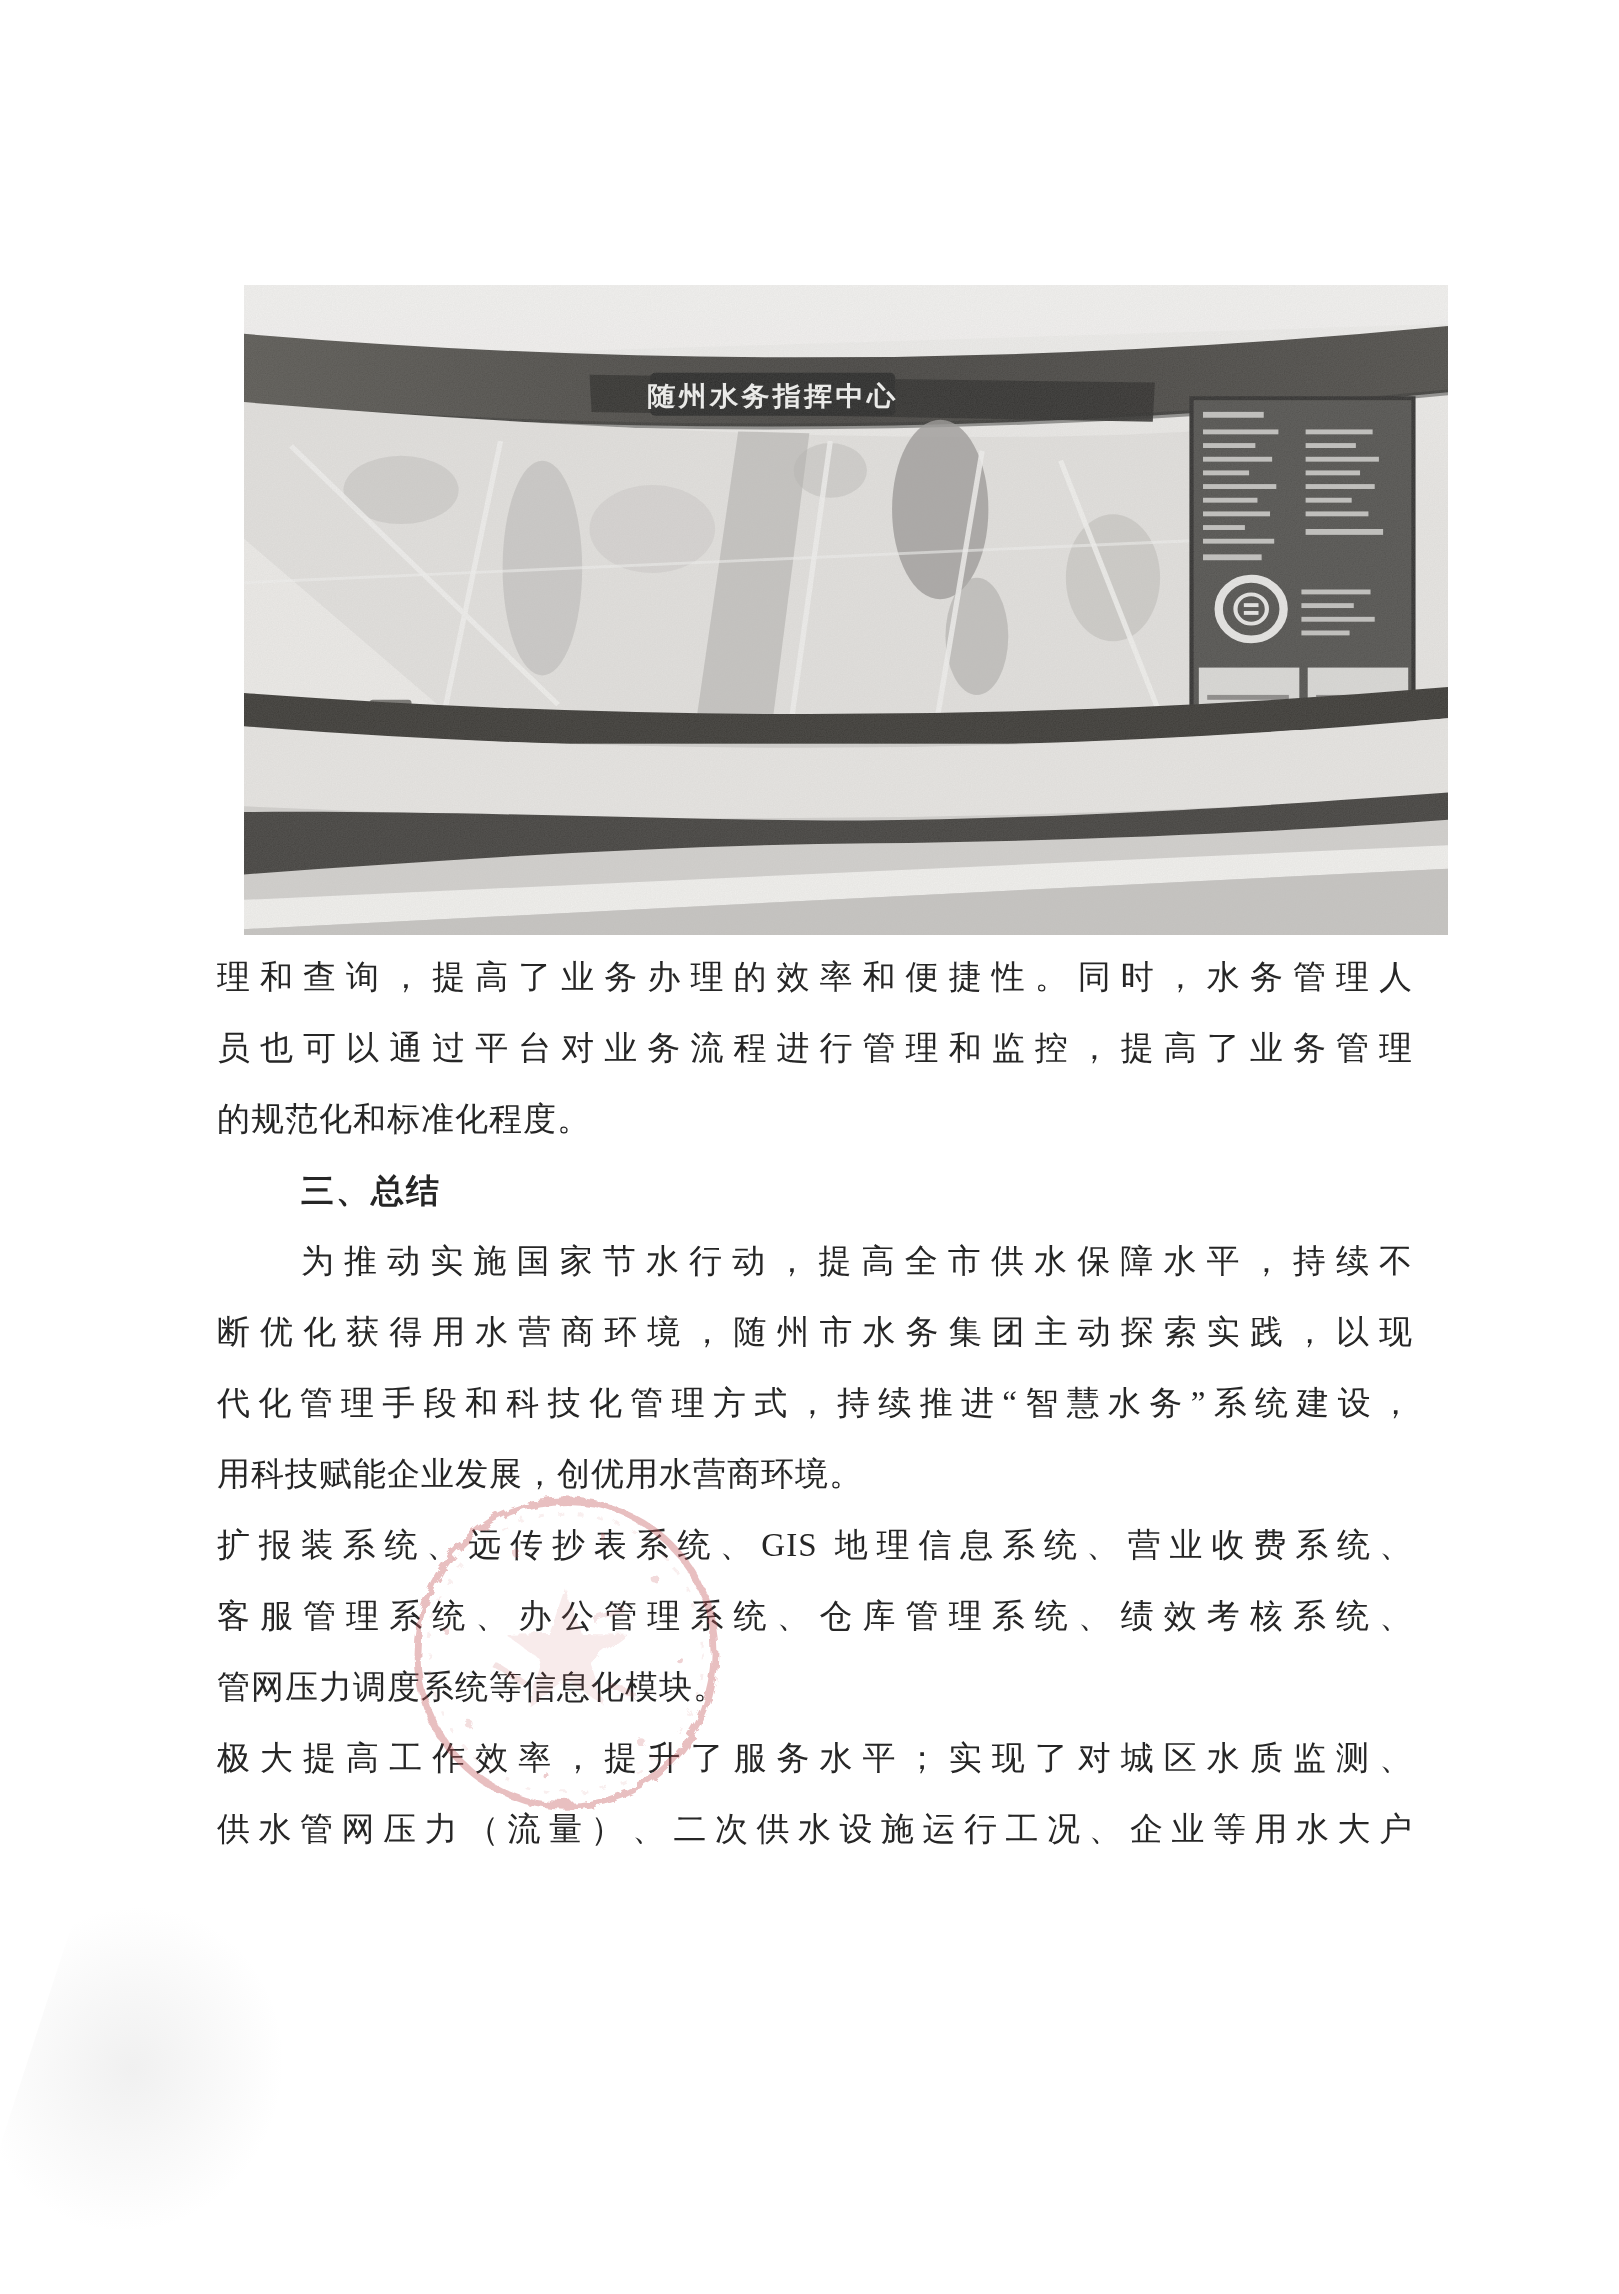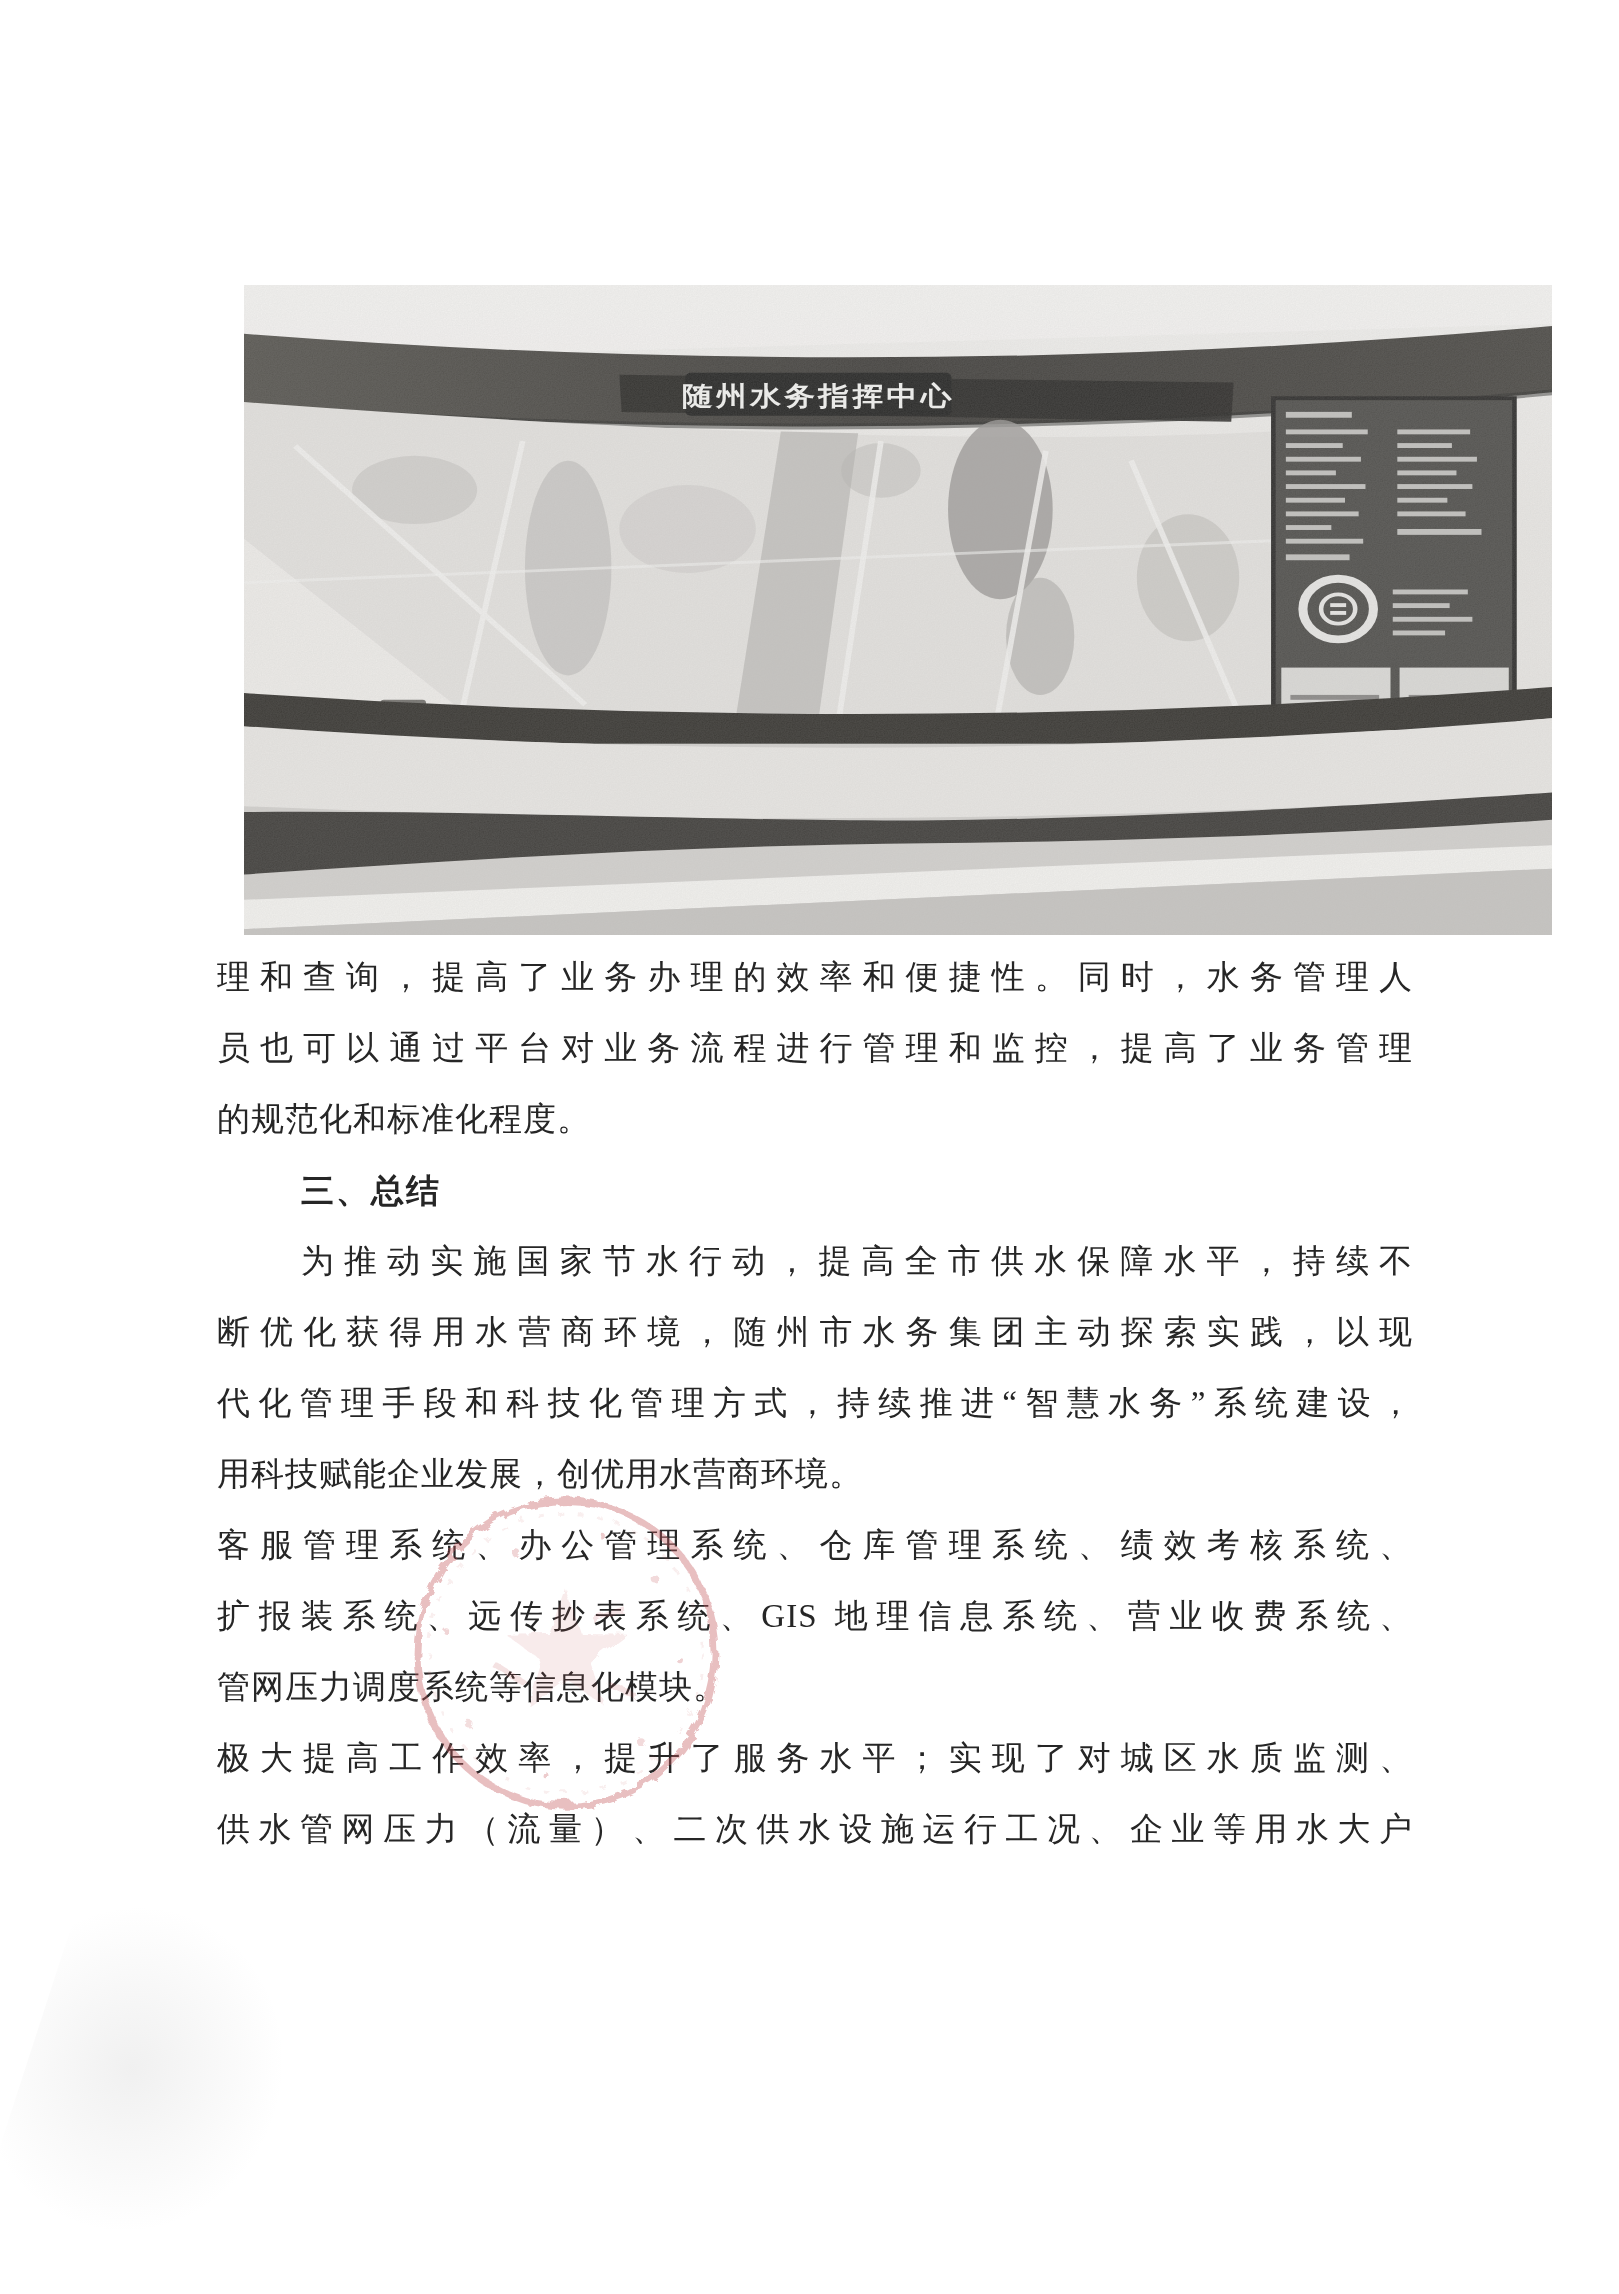--- a/index.html
+++ b/index.html
@@ -2,21 +2,21 @@
 <html style="--text-ink: #262626; --banner-bg: #232322; --banner-text: #f4f4f2; --stamp-red: #c2565c;"><head>
 <meta charset="utf-8">
 <style>
   html,body{margin:0;padding:0;background:#e9e9e9;}
   .page{
     position:relative;width:1620px;height:2295px;background:#ffffff;
     overflow:hidden;font-family:"Liberation Serif","DejaVu Serif",serif;
   }
   
   .photo{
-    position:absolute;left:244px;top:285px;width:1308px;height:650px;margin:0;
+    position:absolute;left:244px;top:285px;width:1204px;height:650px;margin:0;
   }
   .photo svg{display:block;width:100%;height:100%;}
   
   .body-text{
     position:absolute;left:217px;top:942px;width:1196px;
     color:var(--text-ink,#262626);
   }
   .ln{
     height:71px;line-height:71px;font-size:33px;
     white-space:nowrap;letter-spacing:1px;
@@ -167,22 +167,22 @@
 
   <div class="body-text">
     <div class="ln jl">理和查询，提高了业务办理的效率和便捷性。同时，水务管理人</div>
     <div class="ln jl">员也可以通过平台对业务流程进行管理和监控，提高了业务管理</div>
     <div class="ln">的规范化和标准化程度。</div>
     <div class="ln ind heading">三、总结</div>
     <div class="ln ind jl">为推动实施国家节水行动，提高全市供水保障水平，持续不</div>
     <div class="ln jl">断优化获得用水营商环境，随州市水务集团主动探索实践，以现</div>
     <div class="ln jl">代化管理手段和科技化管理方式，持续推进“智慧水务”系统建设，</div>
     <div class="ln">用科技赋能企业发展，创优用水营商环境。</div>
+    <div class="ln jl">扩报装系统、远传抄表系统、GIS 地理信息系统、营业收费系统、</div>
     <div class="ln jl">客服管理系统、办公管理系统、仓库管理系统、绩效考核系统、</div>
-    <div class="ln jl">扩报装系统、远传抄表系统、GIS 地理信息系统、营业收费系统、</div>
     <div class="ln">管网压力调度系统等信息化模块。</div>
     <div class="ln jl">极大提高工作效率，提升了服务水平；实现了对城区水质监测、</div>
     <div class="ln jl">供水管网压力（流量）、二次供水设施运行工况、企业等用水大户</div>
   </div>
 
   <svg class="stamp" viewBox="0 0 340 344">
     <defs>
       <filter id="rough" x="-15%" y="-15%" width="130%" height="130%">
         <feTurbulence type="turbulence" baseFrequency="0.045" numOctaves="3" result="t"></feTurbulence>
         <feDisplacementMap in="SourceGraphic" in2="t" scale="9"></feDisplacementMap>

